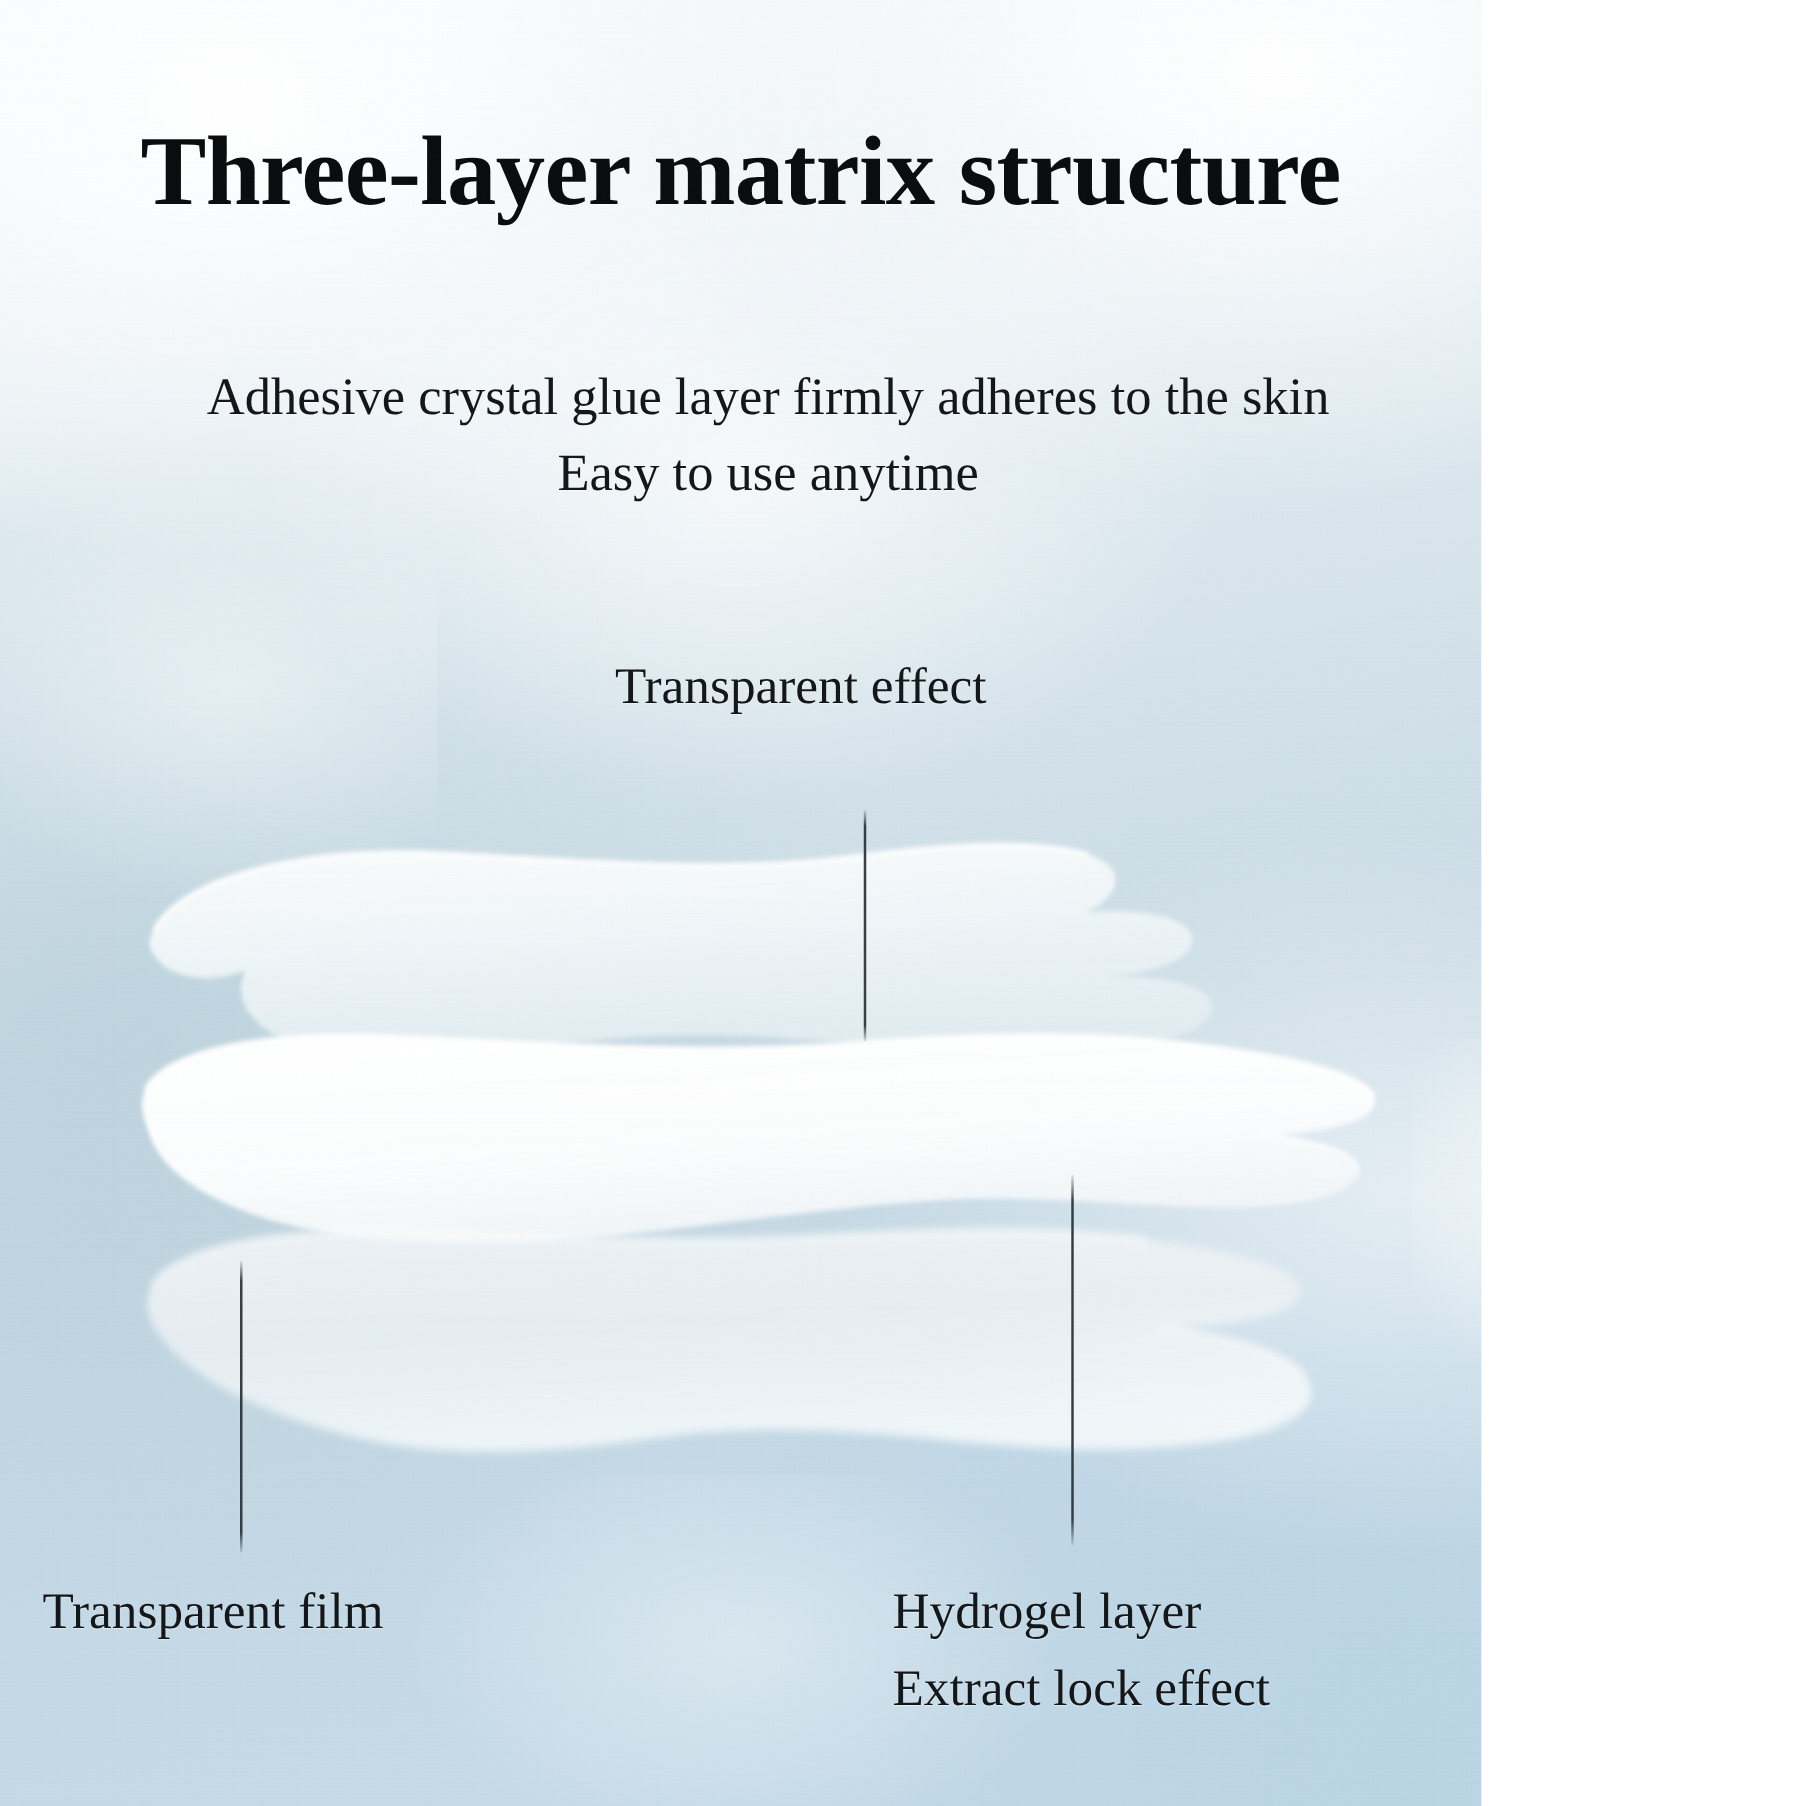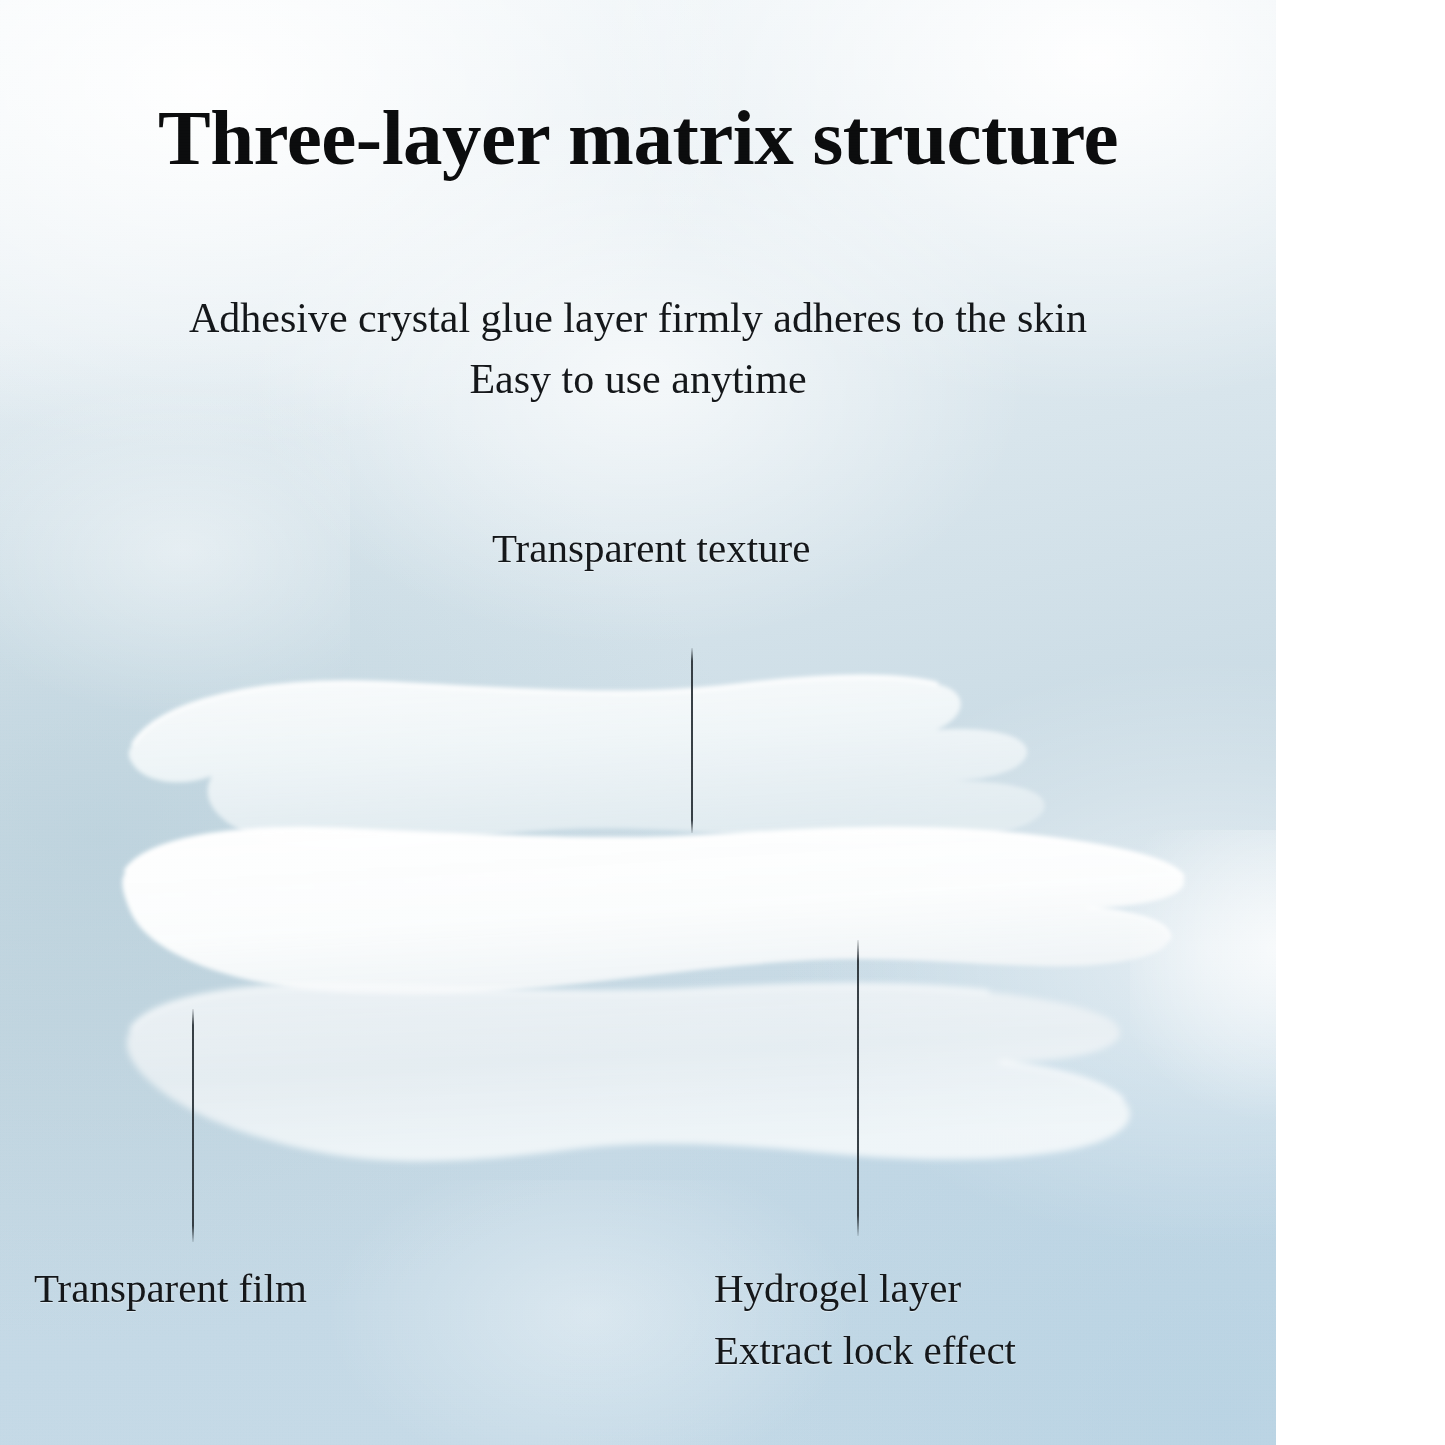--- a/index.html
+++ b/index.html
@@ -3,21 +3,21 @@
 <meta charset="utf-8">
 <style>
   html, body {
     margin: 0;
     padding: 0;
     background: #ffffff;
   }
 
   #canvas {
     position: relative;
-    width: 1276px;
+    width: 1185px;
     height: 1445px;
     overflow: hidden;
     font-family: "Liberation Serif", "DejaVu Serif", serif;
     background:
       
       radial-gradient(ellipse 780px 520px at 16% 6%, rgba(255,255,255,0.96) 0%, rgba(255,255,255,0.0) 70%),
       radial-gradient(ellipse 700px 480px at 86% 4%, rgba(255,255,255,0.97) 0%, rgba(255,255,255,0.0) 72%),
       radial-gradient(ellipse 620px 420px at 95% 66%, rgba(255,255,255,0.55) 0%, rgba(255,255,255,0.0) 70%),
       radial-gradient(ellipse 520px 360px at 50% 26%, rgba(255,255,255,0.70) 0%, rgba(255,255,255,0.0) 75%),
       radial-gradient(ellipse 900px 700px at 8% 58%, rgba(176,202,214,0.55) 0%, rgba(176,202,214,0.0) 72%),
@@ -55,20 +55,21 @@
   .subtitle {
     position: absolute;
     top: 288px;
     left: 0;
     width: 100%;
     text-align: center;
     color: #14171a;
     font-size: 42px;
     line-height: 1.46;
     text-shadow: 0 1px 1px rgba(255,255,255,0.5);
+    padding-left: 22px;
   }
   .subtitle span { display: block; }
 
   .callout {
     position: absolute;
     color: #14171a;
     font-size: 41px;
     line-height: 1.50;
     text-shadow: 0 1px 1px rgba(255,255,255,0.5);
     white-space: nowrap;
@@ -228,21 +229,21 @@
   <div class="leader" id="leader-hydrogel"></div>
 
   <div class="title">Three-layer matrix structure</div>
 
   <div class="subtitle">
     <span>Adhesive crystal glue layer firmly adheres to the skin</span>
     <span>Easy to use anytime</span>
   </div>
 
   <div class="callout" id="callout-top">
-    <span>Transparent texture</span>
+    <span>Transparent effect</span>
   </div>
 
   <div class="callout" id="callout-left">
     <span>Transparent film</span>
   </div>
 
   <div class="callout" id="callout-right">
     <span>Hydrogel layer</span>
     <span>Extract lock effect</span>
   </div>

